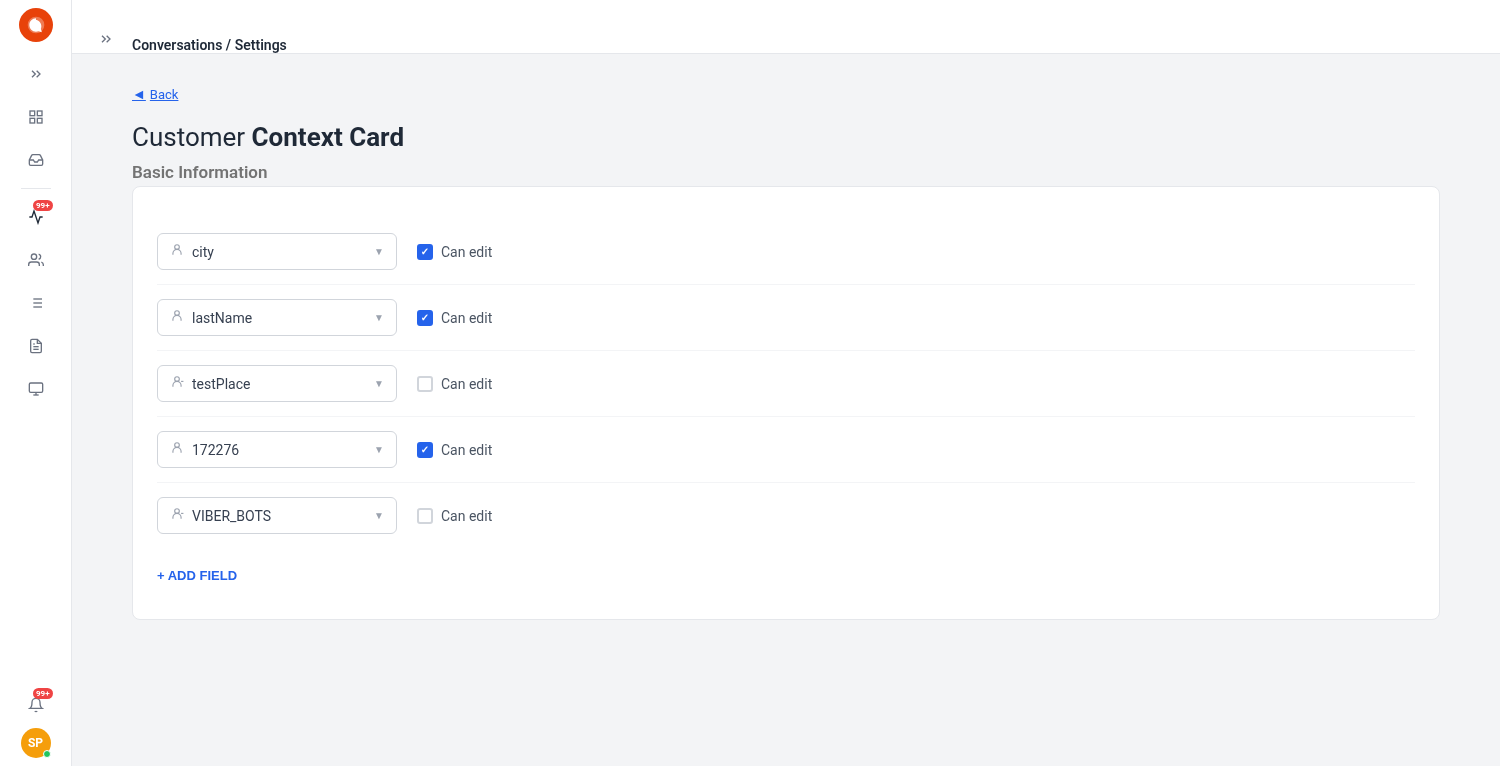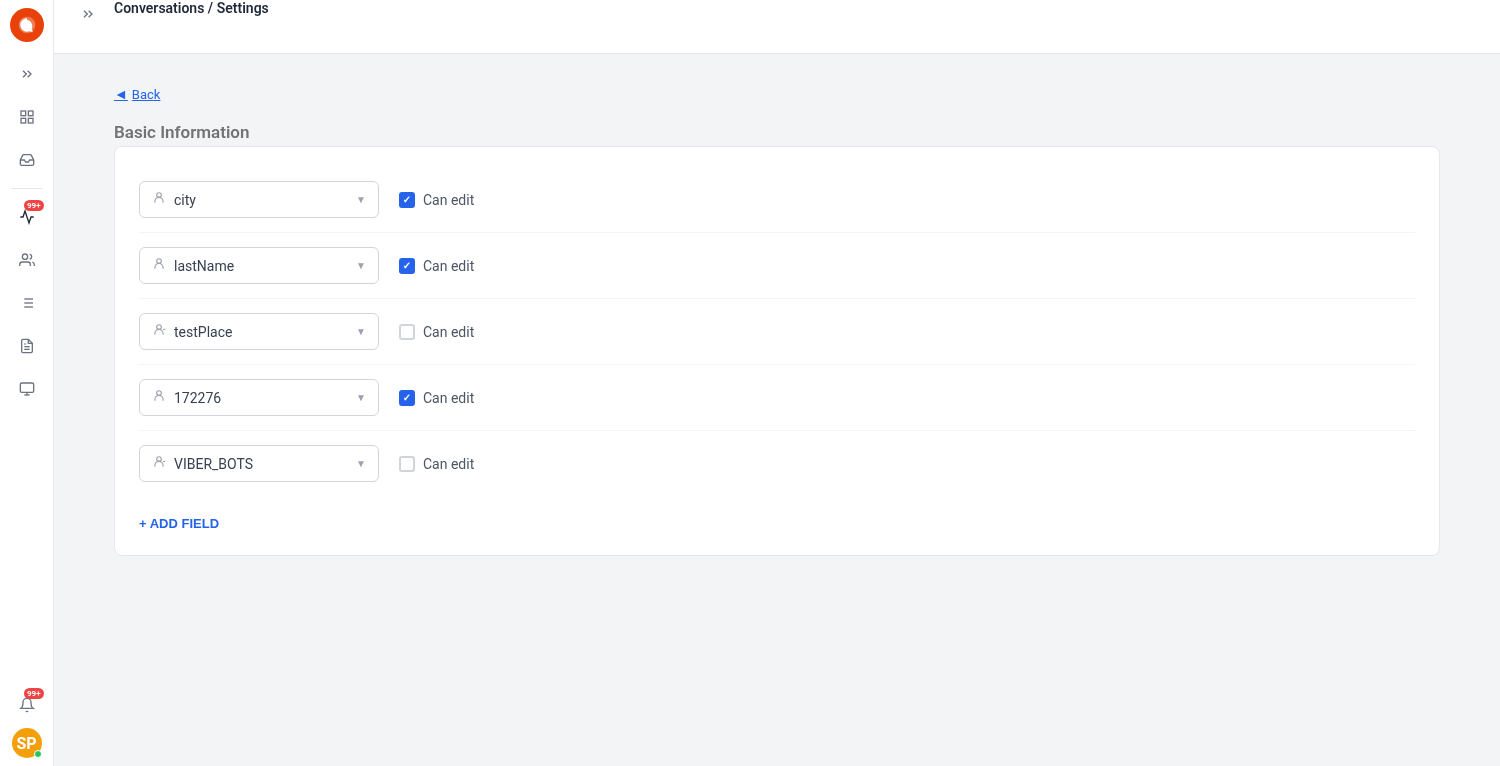--- a/index.html
+++ b/index.html
@@ -1,20 +1,20 @@
 <!DOCTYPE html>
 <html><head>
   <meta charset="utf-8">
   <style>
     * { box-sizing: border-box; margin: 0; padding: 0; }
     body { font-family: -apple-system, BlinkMacSystemFont, 'Segoe UI', Roboto, sans-serif; background: #f3f4f6; color: #333; height: 766px; overflow: hidden; display: flex; }
 
     
     .sidebar {
-      width: 54px;
+      width: 72px;
       background: #fff;
       border-right: 1px solid #e5e7eb;
       display: flex;
       flex-direction: column;
       align-items: center;
       padding: 8px 0;
       gap: 5px;
       position: relative;
       z-index: 10;
     }
@@ -49,21 +49,21 @@
       min-width: 16px;
       text-align: center;
     }
     .sidebar-divider { width: 30px; height: 1px; background: #e5e7eb; margin: 4px 0; }
     .sidebar-bottom { margin-top: auto; display: flex; flex-direction: column; align-items: center; gap: 4px; }
     .avatar-circle {
       width: 30px; height: 30px;
       border-radius: 50%;
       background: #f59e0b;
       color: white;
-      font-size: 16px;
+      font-size: 12px;
       font-weight: bold;
       display: flex; align-items: center; justify-content: center;
       position: relative;
     }
     .online-dot {
       position: absolute;
       bottom: 0; right: 0;
       width: 8px; height: 8px;
       background: #22c55e;
       border-radius: 50%;
@@ -77,21 +77,21 @@
       flex-direction: column;
       overflow: hidden;
     }
 
     
     .topbar {
       height: 54px;
       background: #fff;
       border-bottom: 1px solid #e5e7eb;
       display: flex;
-      align-items: flex-start;
+      align-items: flex-end;
       padding: 0 20px;
       gap: 12px;
     }
     .topbar-expand {
       width: 28px; height: 28px;
       display: flex; align-items: center; justify-content: center;
       cursor: pointer; color: #6b7280;
     }
     .breadcrumb { font-size: 14px; color: #6b7280; flex: 1; }
     .breadcrumb span { color: #1f2937; font-weight: 600; }
@@ -131,21 +131,21 @@
     .page-desc { font-size: 13px; color: #4b5563; margin-bottom: 28px; }
     .page-desc a { color: #2563eb; text-decoration: none; }
 
     .section-title { font-size: 17px; font-weight: 600; color: #737373; margin-bottom: 4px; }
     .section-subtitle { font-size: 13px; color: #6b7280; margin-bottom: 16px; }
 
     .card {
       background: #fff;
       border-radius: 8px;
       border: 1px solid #e5e7eb;
-      padding: 20px 24px;
+      padding: 32px 24px;
     }
 
     .field-row {
       display: flex;
       align-items: center;
       padding: 14px 0;
       border-bottom: 1px solid #f3f4f6;
       gap: 20px;
     }
     .field-row:last-child { border-bottom: none; }
@@ -306,20 +306,23 @@
       <span>Conversations / </span><span>Settings</span>
     </div>
   </div>
 
   <div class="content">
     <div class="back-link">
       <span class="back-arrow">◄</span>
       <span>Back</span>
     </div>
 
+    <h1 class="page-title">
+      <span>Customer </span><strong>Context Card</strong>
+    </h1>
 
 
     <h2 class="section-title">Basic Information</h2>
 
     <div class="card">
       
       <div id="field-rows">
           <div class="field-row">
             <div class="field-select">
     <span><svg width="14" height="14" viewBox="0 0 24 24" fill="none" stroke="#9ca3af" stroke-width="2">

